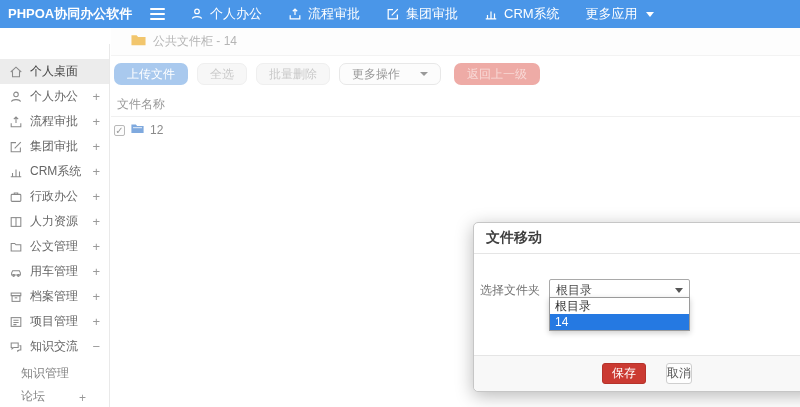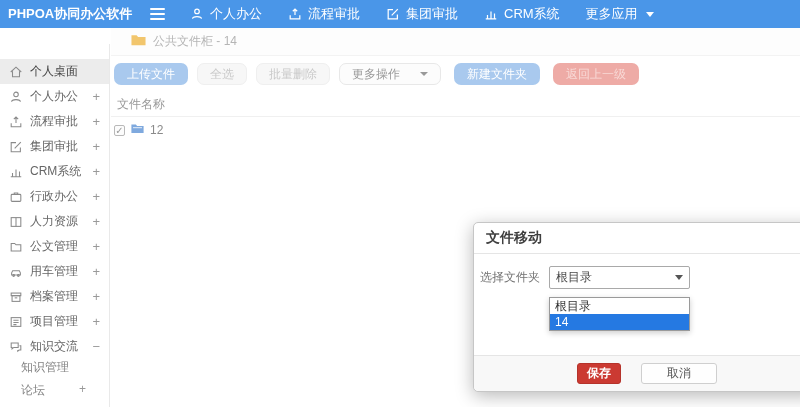--- a/index.html
+++ b/index.html
@@ -15,21 +15,21 @@
   .nav-item { display:flex; align-items:center; gap:6px; padding:0 13px; height:28px; font-size:13px; cursor:pointer; white-space:nowrap; }
   .nav-item svg { display:block; }
   .caret-down { width:0; height:0; border-left:4px solid transparent; border-right:4px solid transparent; border-top:5px solid #fff; margin-left:2px; }
 
   
   .sidebar { position:absolute; top:44px; left:0; bottom:0; width:110px; background:#fff; border-right:1px solid #e9e9e9; padding-top:15px; font-size:12px; color:#666; overflow:hidden; z-index:4; }
   .side-item { height:25px; display:flex; align-items:center; gap:7px; padding:0 9px; cursor:pointer; }
   .side-item.active { background:#ececec; color:#444; }
   .side-item .sicn { width:14px; height:14px; flex:0 0 auto; display:flex; align-items:center; }
   .side-item .expand { margin-left:auto; color:#999; font-size:13px; }
-  .sub-item { height:23px; display:flex; align-items:flex-start; padding:0 10px 0 21px; color:#848484; cursor:pointer; }
+  .sub-item { height:23px; display:flex; align-items:flex-end; padding:0 10px 0 21px; color:#848484; cursor:pointer; }
   .sub-item .expand { margin-left:auto; margin-right:13px; color:#999; }
   svg.g { stroke:#8a8a8a; fill:none; stroke-width:1.2; }
   svg.w { stroke:#fff; fill:none; stroke-width:1.4; }
 
   
   .content { position:absolute; left:111px; top:28px; right:0; bottom:0; background:#fff; }
   .crumb { height:28px; display:flex; align-items:center; gap:7px; padding-left:20px; background:#fdfdfd; border-bottom:1px solid #f3f3f3; color:#b5b5b5; font-size:12px; }
   .toolbar { display:flex; align-items:center; padding:7px 0 0 3px; }
   .btn { height:22px; line-height:20px; padding:0 12px; font-size:12px; border-radius:7px; border:1px solid transparent; cursor:pointer; white-space:nowrap; }
   .btn + .btn { margin-left:9px; }
@@ -41,30 +41,30 @@
   .btn-danger { background:#eeaba6; color:#f8d9d6; }
   .thead { height:24px; display:flex; align-items:center; padding-left:6px; color:#999; font-size:12px; border-bottom:1px solid #f0f0f0; margin-top:8px; }
   .frow { height:26px; display:flex; align-items:center; gap:6px; padding-left:3px; font-size:12px; color:#8a8a8a; }
   .cb { width:11px; height:11px; border:1px solid #b9b9b9; border-radius:2px; background:#fcfcfc; color:#9a9a9a; font-size:10px; line-height:9px; text-align:center; cursor:pointer; }
   .file-name { cursor:pointer; }
 
   
   .modal { position:absolute; left:473px; top:222px; width:348px; height:170px; background:#fff; border:1px solid #c6c6c6; border-radius:5px; box-shadow:0 4px 18px rgba(0,0,0,.28); z-index:20; }
   .modal-head { height:31px; display:flex; align-items:center; padding:0 12px; border-bottom:1px solid #e5e5e5; font-size:14px; font-weight:bold; color:#3f3f3f; }
   .modal-body { position:relative; height:101px; }
-  .field { position:absolute; top:12px; left:0; display:flex; align-items:center; }
+  .field { position:absolute; top:25px; left:0; display:flex; align-items:center; }
   .field-label { width:66px; text-align:right; font-size:12px; color:#737373; }
   .select { width:141px; height:23px; margin-left:9px; border:1px solid #a9a9a9; border-radius:2px; background:#fff; display:flex; align-items:center; padding:0 6px; font-size:12px; color:#4a4a4a; cursor:pointer; position:relative; }
   .select .scaret { position:absolute; right:6px; width:0; height:0; border-left:4px solid transparent; border-right:4px solid transparent; border-top:5px solid #555; }
   .droplist { position:absolute; left:75px; top:43px; width:141px; background:#fff; border:1px solid #9a9a9a; box-shadow:0 2px 6px rgba(0,0,0,.2); font-size:12px; z-index:2; }
   .opt { height:16px; line-height:16px; padding:0 5px; color:#333; cursor:pointer; }
   .opt.sel { background:#2579e2; color:#fff; }
   .modal-foot { height:36px; background:#f8f8f8; border-top:1px solid #e5e5e5; border-radius:0 0 5px 5px; display:flex; align-items:center; justify-content:center; gap:20px; }
-  .btn-save { height:21px; padding:0 9px; background:#cb3a32; border:1px solid #b5332b; color:#fff; font-size:12px; font-weight:bold; border-radius:3px; cursor:pointer; }
-  .btn-cancel { height:21px; padding:0 25px; background:#fefefe; border:1px solid #cfcfcf; color:#555; font-size:12px; border-radius:3px; cursor:pointer; }
+  .btn-save { height:21px; padding:0 9px; background:#cb3a32; border:1px solid #b5332b; color:#fff; font-size:12px; font-weight:normal; border-radius:3px; cursor:pointer; }
+  .btn-cancel { height:21px; padding:0 0; background:#fefefe; border:1px solid #cfcfcf; color:#555; font-size:12px; border-radius:3px; cursor:pointer; }
 </style>
 </head>
 <body>
 
 <header class="navbar">
   <div class="brand">PHPOA协同办公软件</div>
   <div class="hamburger">
       <i></i>
       <i></i>
       <i></i>
@@ -253,21 +253,20 @@
   </div>
 
   <div class="toolbar">
     <button class="btn btn-primary">上传文件</button>
     <button class="btn btn-muted">全选</button>
     <button class="btn btn-muted">批量删除</button>
     <button class="btn btn-default">
       <span>更多操作</span>
       <span class="dcaret"></span>
     </button>
-    <button class="btn btn-primary btn-gap">新建文件夹</button>
     <button class="btn btn-danger btn-gap">返回上一级</button>
   </div>
 
   <div class="thead">
     <span>文件名称</span>
   </div>
 
   <div class="frow">
     <span class="cb">✓</span>
     <span><svg width="13" height="11" viewBox="0 0 16 12">

